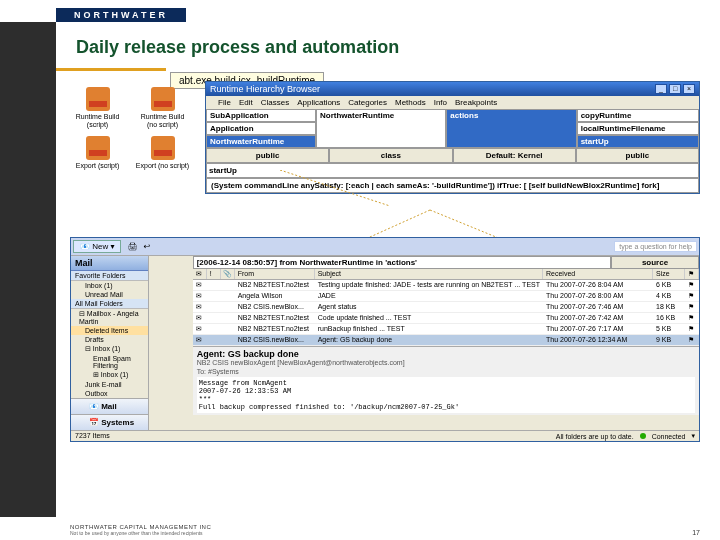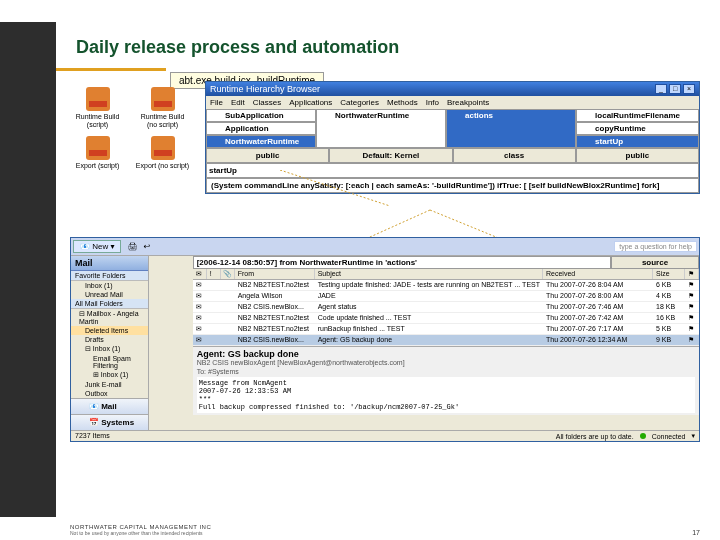--- a/index.html
+++ b/index.html
@@ -14,23 +14,23 @@
 .batch-cmd { position: absolute; top: -3px; left: 100px; font-size: 10px; border: 1px solid #999; padding: 2px 8px; background: #fffde0; }
 .icons-area { position: absolute; top: 12px; left: 0; width: 130px; }
 .ico-row { display: flex; gap: 10px; margin-bottom: 8px; }
 .ico-box { width: 55px; text-align: center; font-size: 7px; line-height: 1.1; }
 .ico-pic { width: 24px; height: 24px; background: #e08030; margin: 0 auto 2px; border-radius: 3px; position: relative; }
 .ico-pic::after { content: ''; position: absolute; left: 3px; top: 14px; width: 18px; height: 6px; background: #d04020; font-size: 6px; }
 .hierarchy-win { position: absolute; top: 6px; left: 135px; right: 0; border: 1px solid #3060a0; background: #ece9d8; }
 .win-title { background: linear-gradient(#4080e0, #2050a0); color: #fff; font-size: 9px; padding: 2px 4px; display: flex; justify-content: space-between; }
 .win-ctrl { display: flex; gap: 2px; }
 .win-ctrl span { width: 12px; height: 10px; background: #c0d8ff; border: 1px solid #2050a0; font-size: 7px; text-align: center; line-height: 8px; color: #000; }
-.menu-bar { font-size: 8px; padding: 2px 4px; background: #ece9d8; display: flex; gap: 8px; }
+.menu-bar { font-size: 8px; padding: 2px 12px; background: #ece9d8; display: flex; gap: 8px; }
 .h-row2 { display: flex; }
-.h-col { border: 1px solid #999; font-size: 8px; padding: 1px 18px; background: #fff; }
+.h-col { border: 1px solid #999; font-size: 8px; padding: 1px 3px; background: #fff; }
 .h-col.sel { background: #316ac5; color: #fff; }
 .h-bottom { display: flex; }
 .h-btm-cell { border: 1px solid #999; font-size: 8px; font-weight: bold; text-align: center; padding: 2px; flex: 1; background: #ece9d8; }
 .startup-box { border: 1px solid #999; font-size: 8px; font-weight: bold; padding: 2px; background: #fff; }
 .code-box { border: 1px solid #999; font-size: 8px; font-weight: bold; padding: 2px 4px; background: #fff; }
 .arrows-svg { position: absolute; top: 95px; left: 210px; pointer-events: none; }
 .outlook-win { position: absolute; top: 162px; left: 0; right: 0; border: 1px solid #3060a0; background: #ece9d8; }
 .ol-toolbar { font-size: 8px; padding: 2px; display: flex; align-items: center; gap: 6px; background: #c9d6f0; border-bottom: 1px solid #aaa; justify-content: flex-end; }
 .ol-new { background: #dce8ff; border: 1px solid #7a9; padding: 1px 6px; font-size: 8px; }
 .ol-help { margin-left: auto; border: 1px solid #c0d0f0; background: #fff; font-size: 7px; padding: 1px 4px; color: #888; }
@@ -68,20 +68,21 @@
 .col-recv { width: 110px; }
 .col-size { width: 32px; }
 .col-fl2 { width: 14px; }
 .h-left-col { width: 110px; display: flex; flex-direction: column; }
 .h-right-cols { flex: 1; display: flex; flex-direction: column; }
 </style>
 </head>
 <body>
 
 <div class="slide">
+  <div class="header-band">NORTHWATER</div>
   <div class="dark-left"></div>
   <div class="title-band">
     <div class="title-text">Daily release process and automation</div>
   </div>
   <div class="accent-line"></div>
 
   <div class="main-area">
     <div class="batch-cmd">abt.exe build.icx -buildRuntime</div>
 
     <div class="icons-area">
@@ -118,31 +119,31 @@
         <div class="h-left-col">
           <div class="h-col" style="font-weight:bold">SubApplication</div>
           <div class="h-col" style="font-weight:bold">Application</div>
           <div class="h-col sel" style="font-weight:bold">NorthwaterRuntime</div>
         </div>
         <div class="h-right-cols">
           <div style="display:flex">
             <div class="h-col" style="flex:1;font-weight:bold">NorthwaterRuntime</div>
             <div class="h-col sel" style="flex:1;font-weight:bold">actions</div>
             <div style="flex:1;display:flex;flex-direction:column">
+              <div class="h-col" style="font-weight:bold">copyRuntime</div>
               <div class="h-col" style="font-weight:bold">localRuntimeFilename</div>
-              <div class="h-col" style="font-weight:bold">copyRuntime</div>
               <div class="h-col sel" style="font-weight:bold">startUp</div>
             </div>
           </div>
         </div>
       </div>
       <div class="h-bottom">
         <div class="h-btm-cell">public</div>
+        <div class="h-btm-cell">class</div>
         <div class="h-btm-cell">Default: Kernel</div>
-        <div class="h-btm-cell">class</div>
         <div class="h-btm-cell">public</div>
       </div>
       <div class="startup-box">startUp</div>
       <div class="code-box">(System commandLine anySatisfy: [:each | each sameAs: '-buildRuntime']) ifTrue: [ [self buildNewBlox2Runtime] fork]</div>
     </div>
 
     <svg class="arrows-svg" width="300" height="85">
       <line x1="0" y1="0" x2="110" y2="36" stroke="#d0a030" stroke-width="1" stroke-dasharray="2"></line>
       <line x1="150" y1="40" x2="50" y2="85" stroke="#d0a030" stroke-width="1" stroke-dasharray="2"></line>
       <line x1="150" y1="40" x2="260" y2="85" stroke="#d0a030" stroke-width="1" stroke-dasharray="2"></line>

